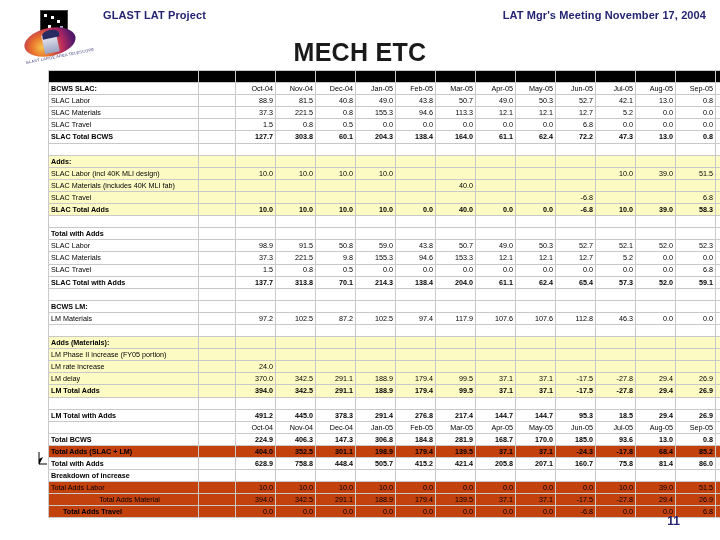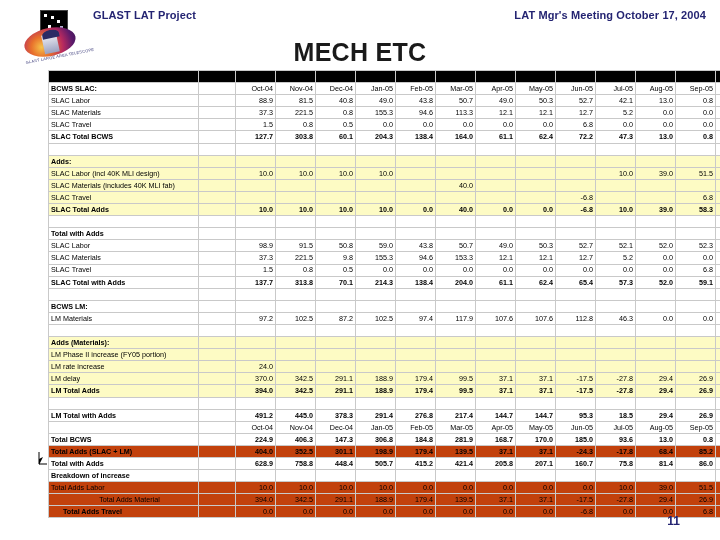--- a/index.html
+++ b/index.html
@@ -5,21 +5,21 @@
   html,body{margin:0;padding:0;}
   body{
     width:720px;height:540px;background:#ffffff;overflow:hidden;
     font-family:"Liberation Sans", sans-serif;
     -webkit-font-smoothing:none;
   }
   .slide{position:relative;width:720px;height:540px;}
 
   
   .hdr-left{
-    position:absolute;left:93px;top:9px;
+    position:absolute;left:103px;top:9px;
     font-size:11px;font-weight:bold;color:#242472;letter-spacing:.1px;
   }
   .hdr-right{
     position:absolute;right:14px;top:9px;
     font-size:11px;font-weight:bold;color:#242472;letter-spacing:.1px;
   }
   .slide-title{
     position:absolute;left:0;right:0;top:38px;text-align:center;
     font-size:25px;font-weight:bold;color:#1a1a1a;letter-spacing:.3px;
   }
@@ -79,21 +79,21 @@
 
   <div class="logo">
     <div class="sat"></div>
     <div class="ell"></div>
     <div class="core"></div>
     <div class="cap"></div>
     <div class="txt">GLAST LARGE AREA TELESCOPE</div>
   </div>
 
   <div class="hdr-left">GLAST LAT Project</div>
-  <div class="hdr-right">LAT Mgr's Meeting October 17, 2004</div>
+  <div class="hdr-right">LAT Mgr's Meeting November 17, 2004</div>
   <div class="slide-title">MECH ETC</div>
 
   <div class="sheet">
     <table class="xl">
       <colgroup>
         <col class="c-label">
           <col class="c-gap">
         <col class="c-mon">
           <col class="c-mon">
           <col class="c-mon">

